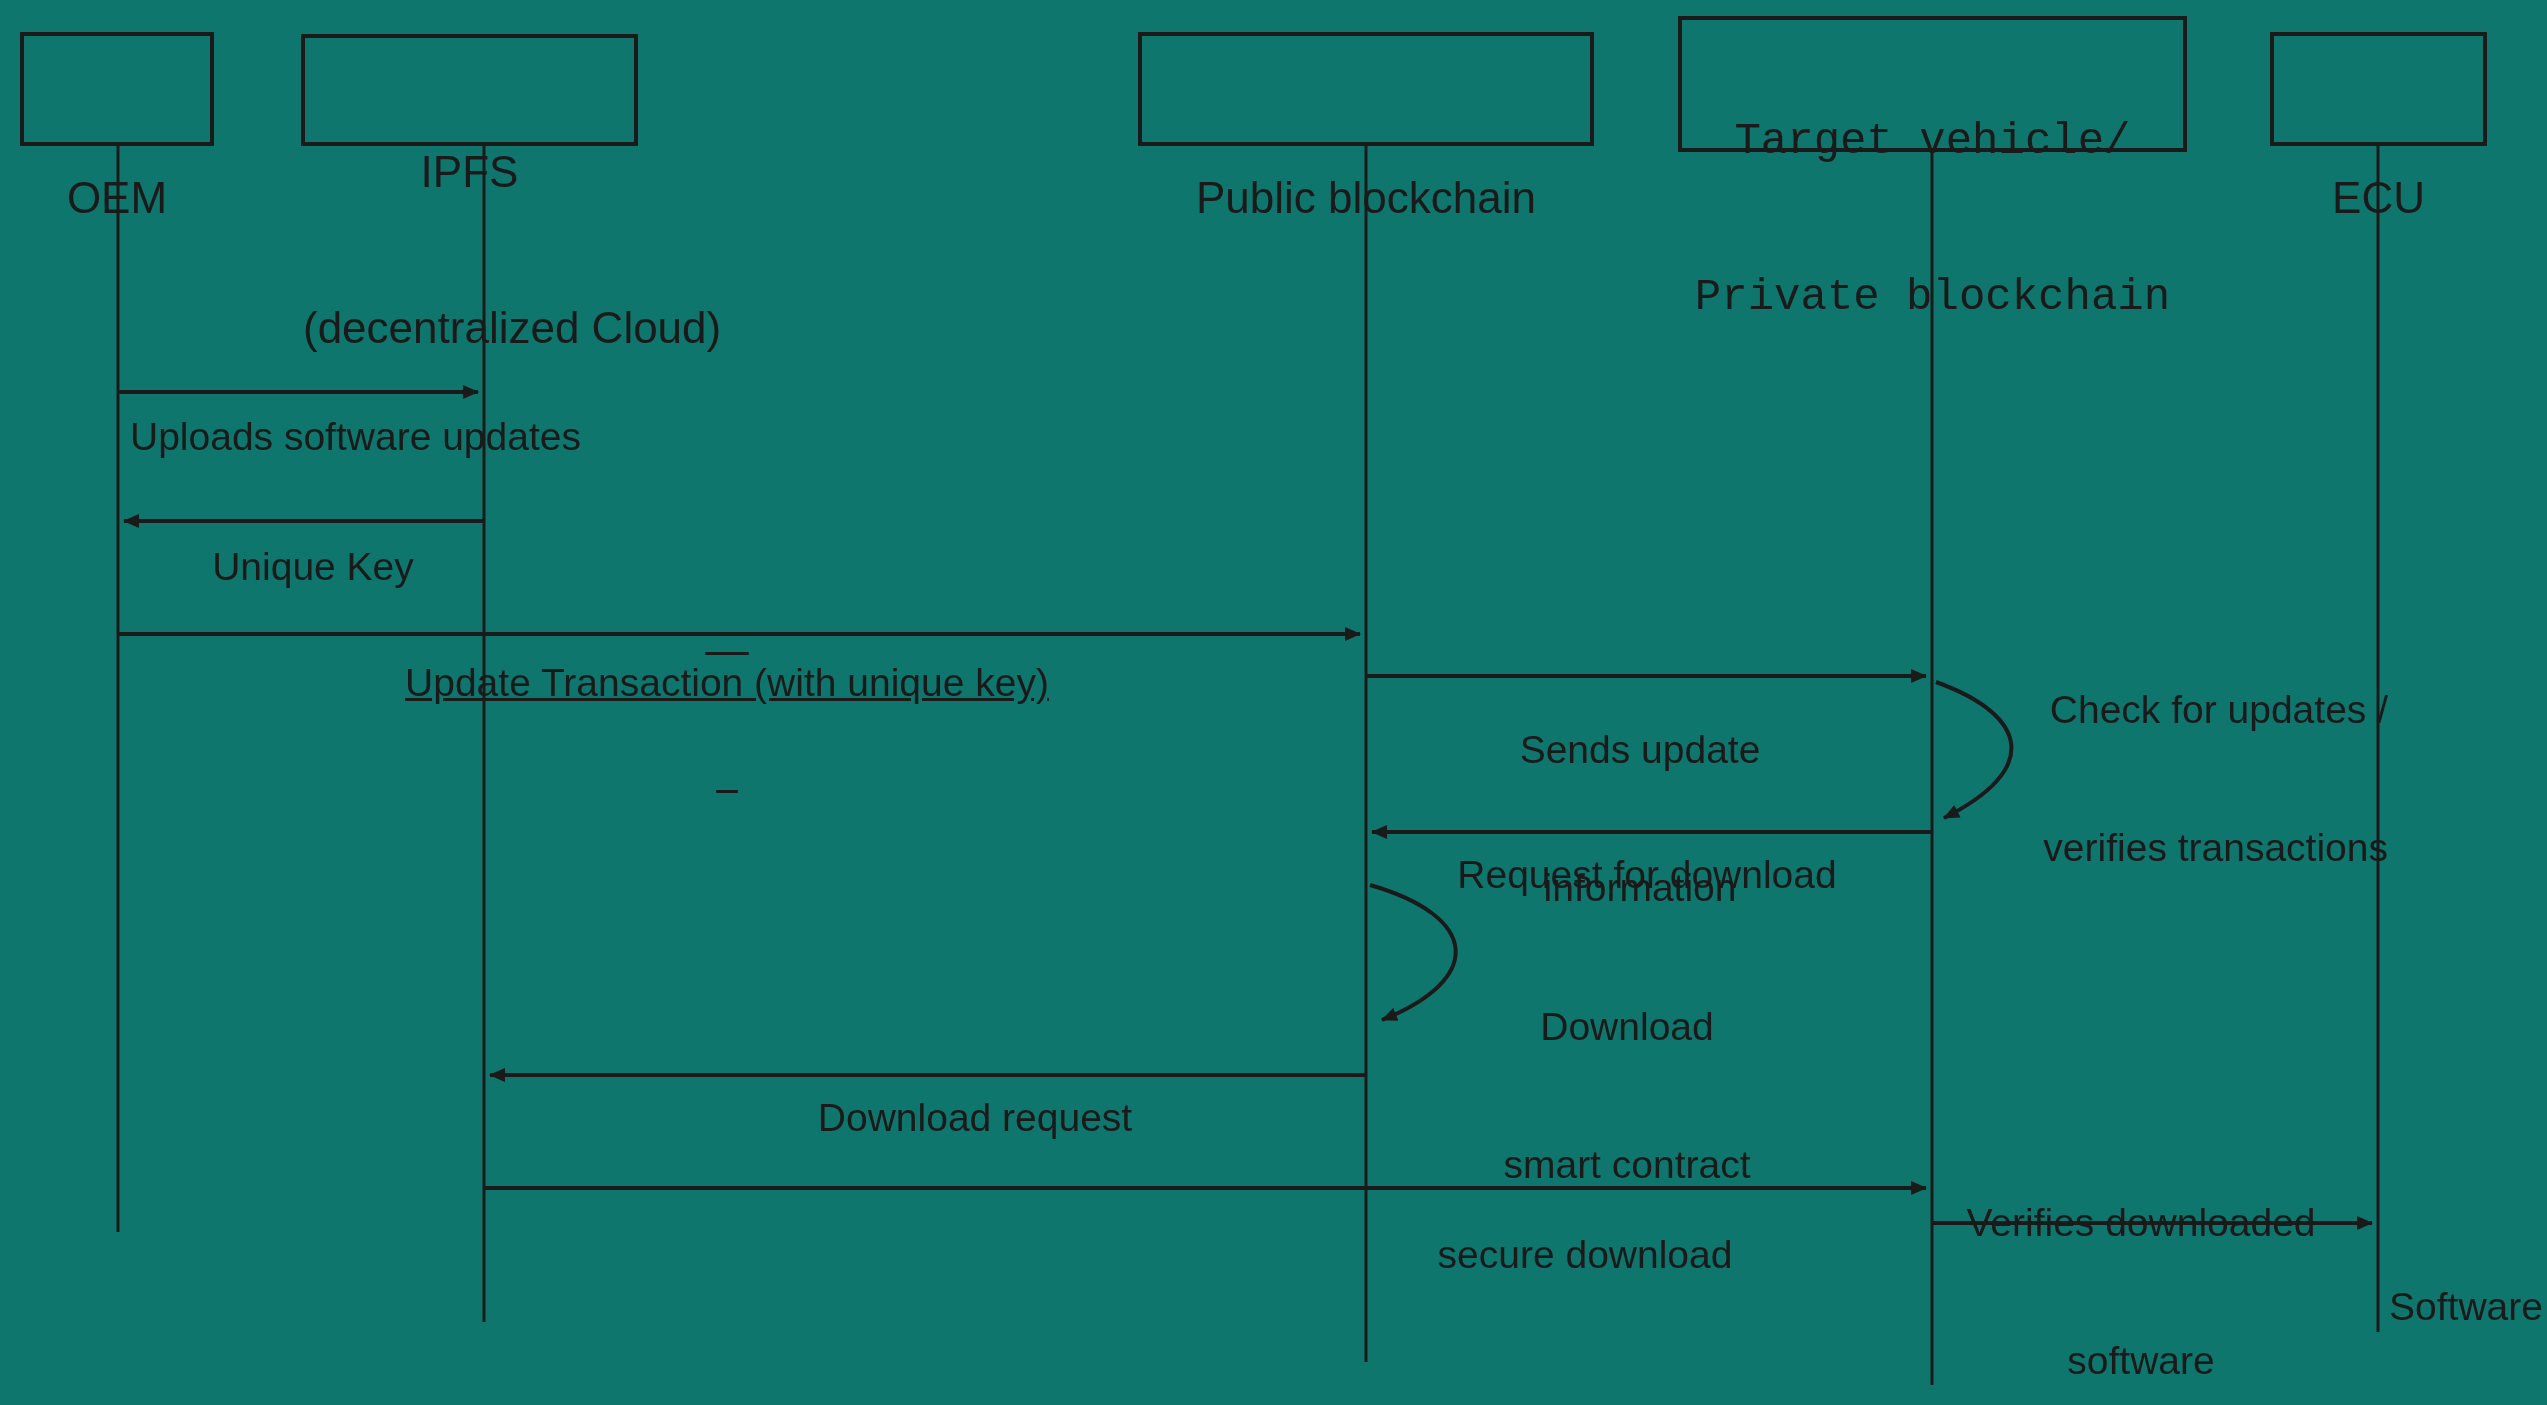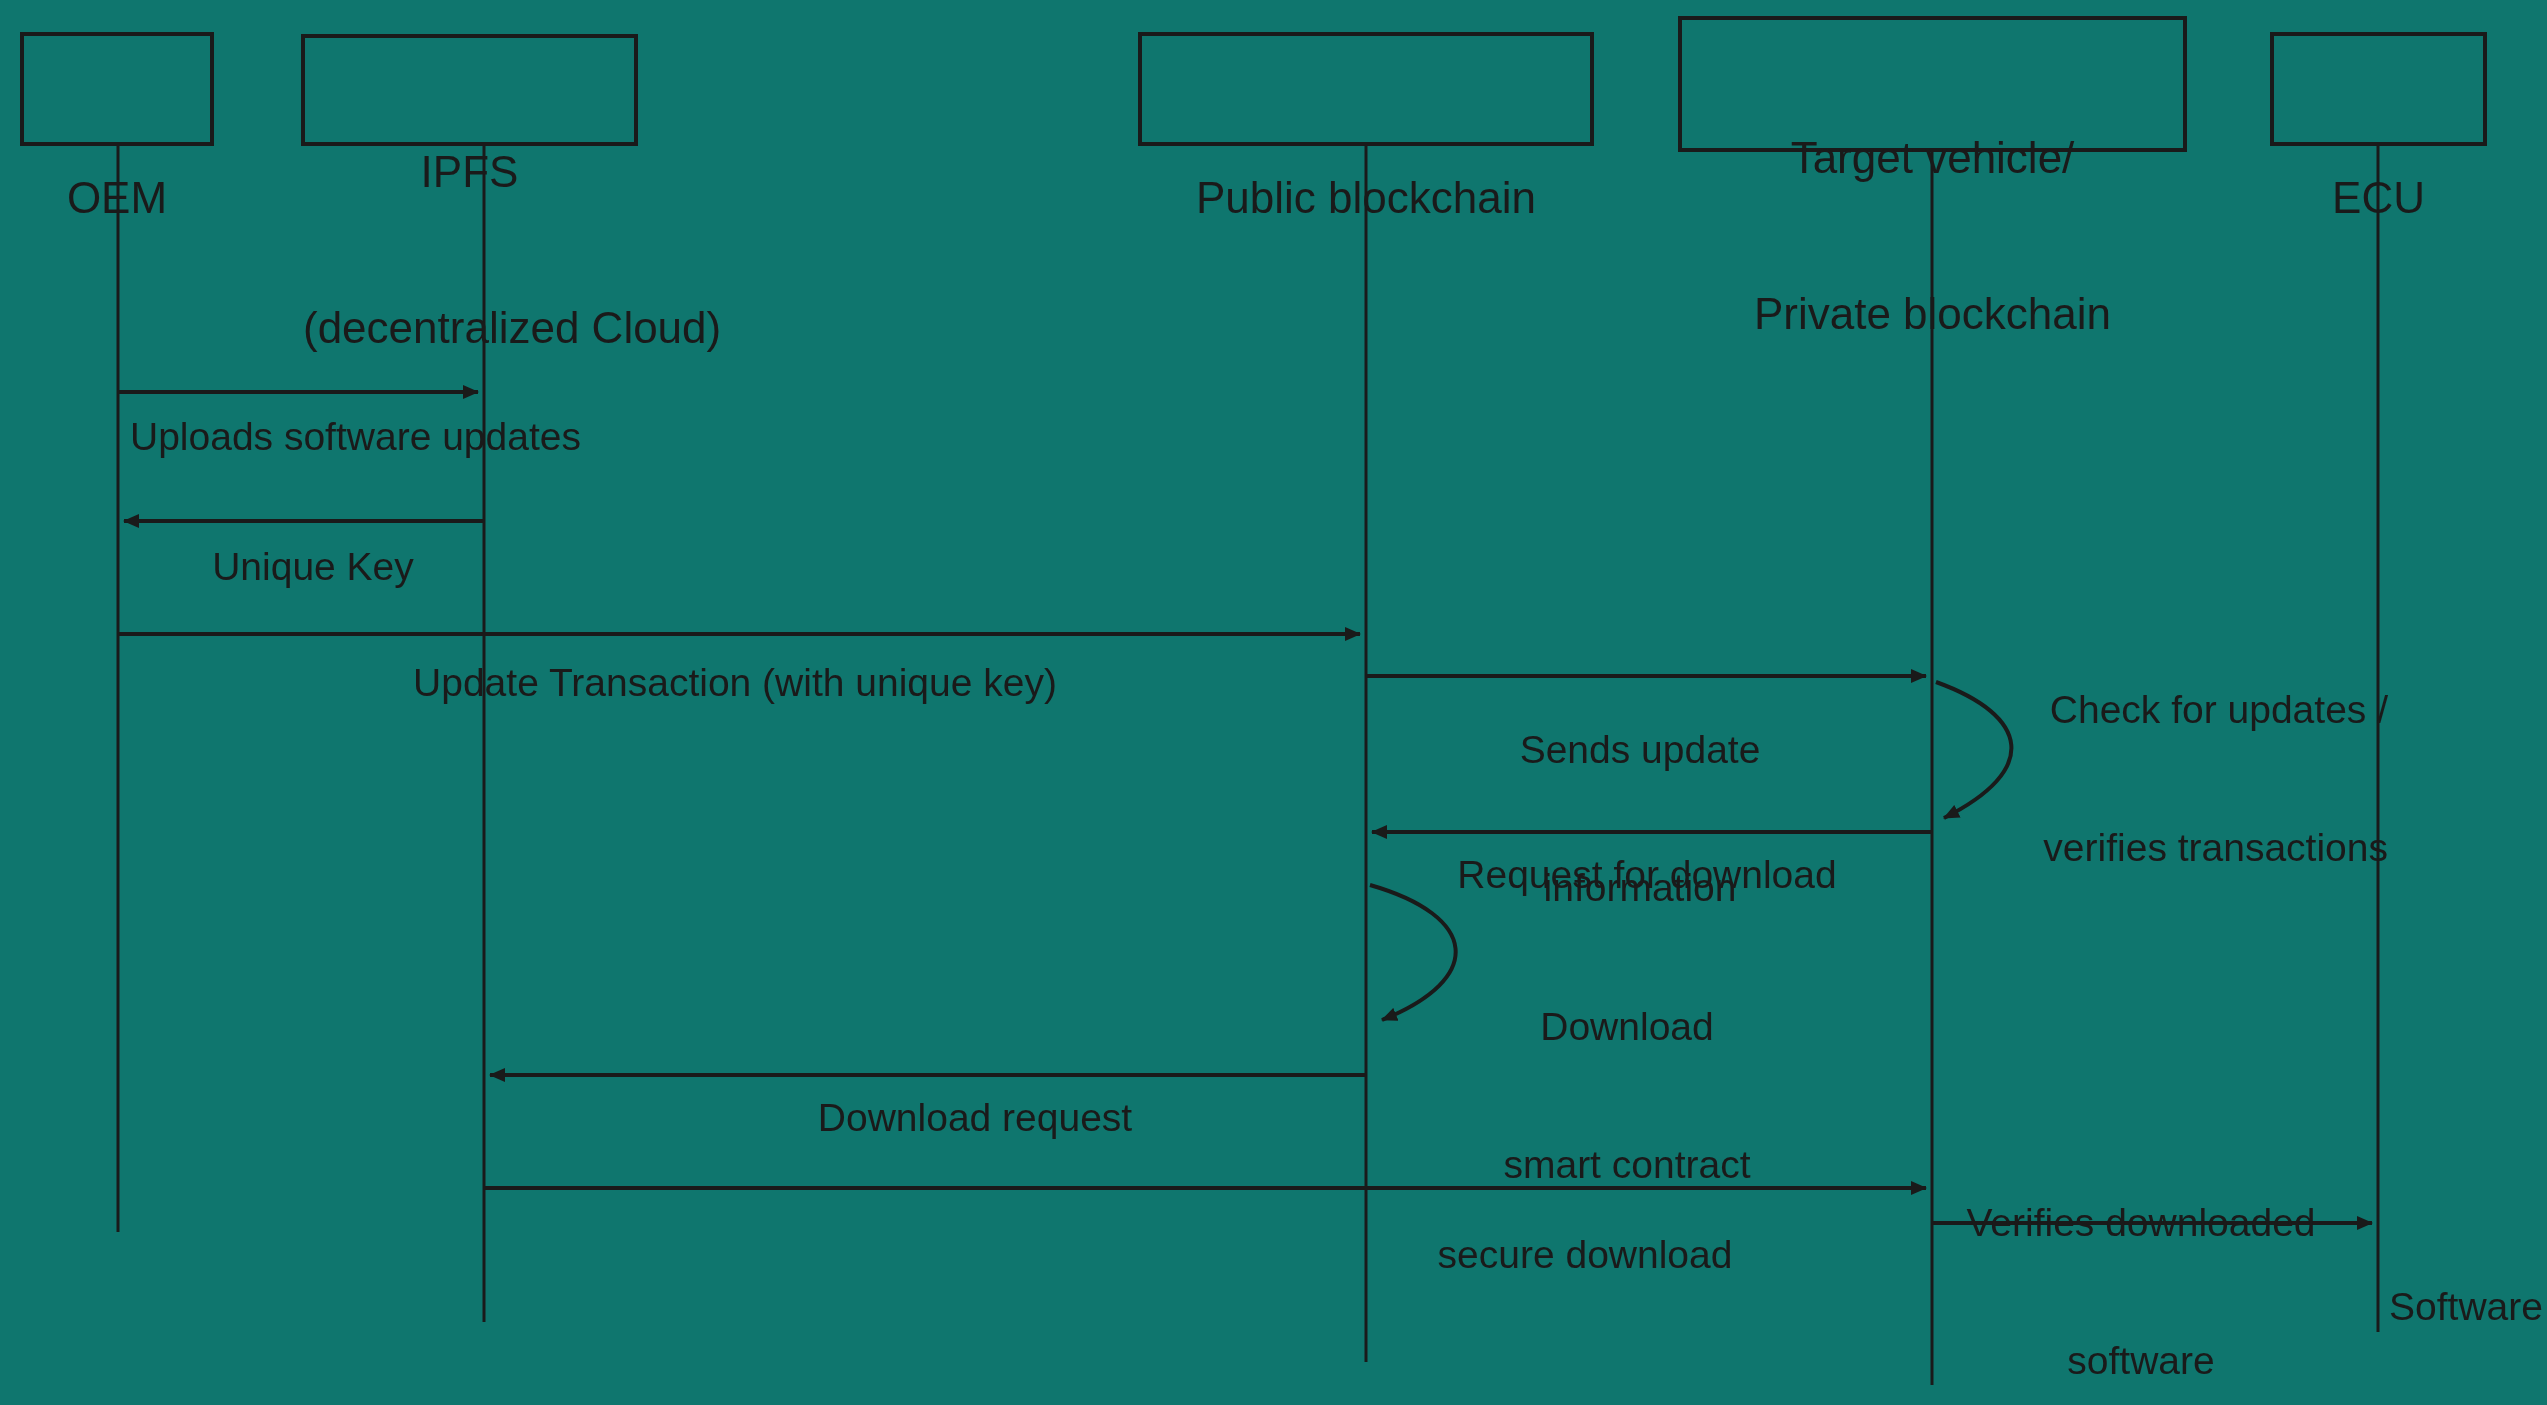--- a/index.html
+++ b/index.html
@@ -74,38 +74,38 @@
 
   <div class="lbl actor-label" style="left:303px; top:42px; width:333px;">
     <div>IPFS</div>
     <div>(decentralized Cloud)</div>
   </div>
 
   <div class="lbl actor-label" style="left:1140px; top:68px; width:452px;">
     <div>Public blockchain</div>
   </div>
 
-  <div class="lbl actor-label" style="left:1680px; top:28px; width:505px;">
+  <div class="lbl actor-label" style="left:1680px; top:12px; width:505px;font-family:Liberation Mono, monospace;">
     <div>Target vehicle/</div>
     <div>Private blockchain</div>
   </div>
 
   <div class="lbl actor-label" style="left:2272px; top:68px; width:213px;">
     <div>ECU</div>
   </div>
 
   <div class="lbl msg-label ctr" style="left:130px; top:322px; width:350px;">
     <div>Uploads software updates</div>
   </div>
 
   <div class="lbl msg-label ctr" style="left:148px; top:452px; width:330px;">
     <div>Unique Key</div>
   </div>
 
-  <div class="lbl msg-label ctr" style="left:300px; top:568px; width:870px;">
+  <div class="lbl msg-label ctr" style="left:292px; top:568px; width:870px;text-decoration:underline;">
     <div>Update Transaction (with unique key)</div>
   </div>
 
   <div class="lbl msg-label ctr" style="left:1400px; top:635px; width:480px;">
     <div>Sends update</div>
     <div>information</div>
   </div>
 
   <div class="lbl msg-label" style="left:1948px; top:595px; width:440px;text-align:right;">
     <div>Check for updates /</div>

